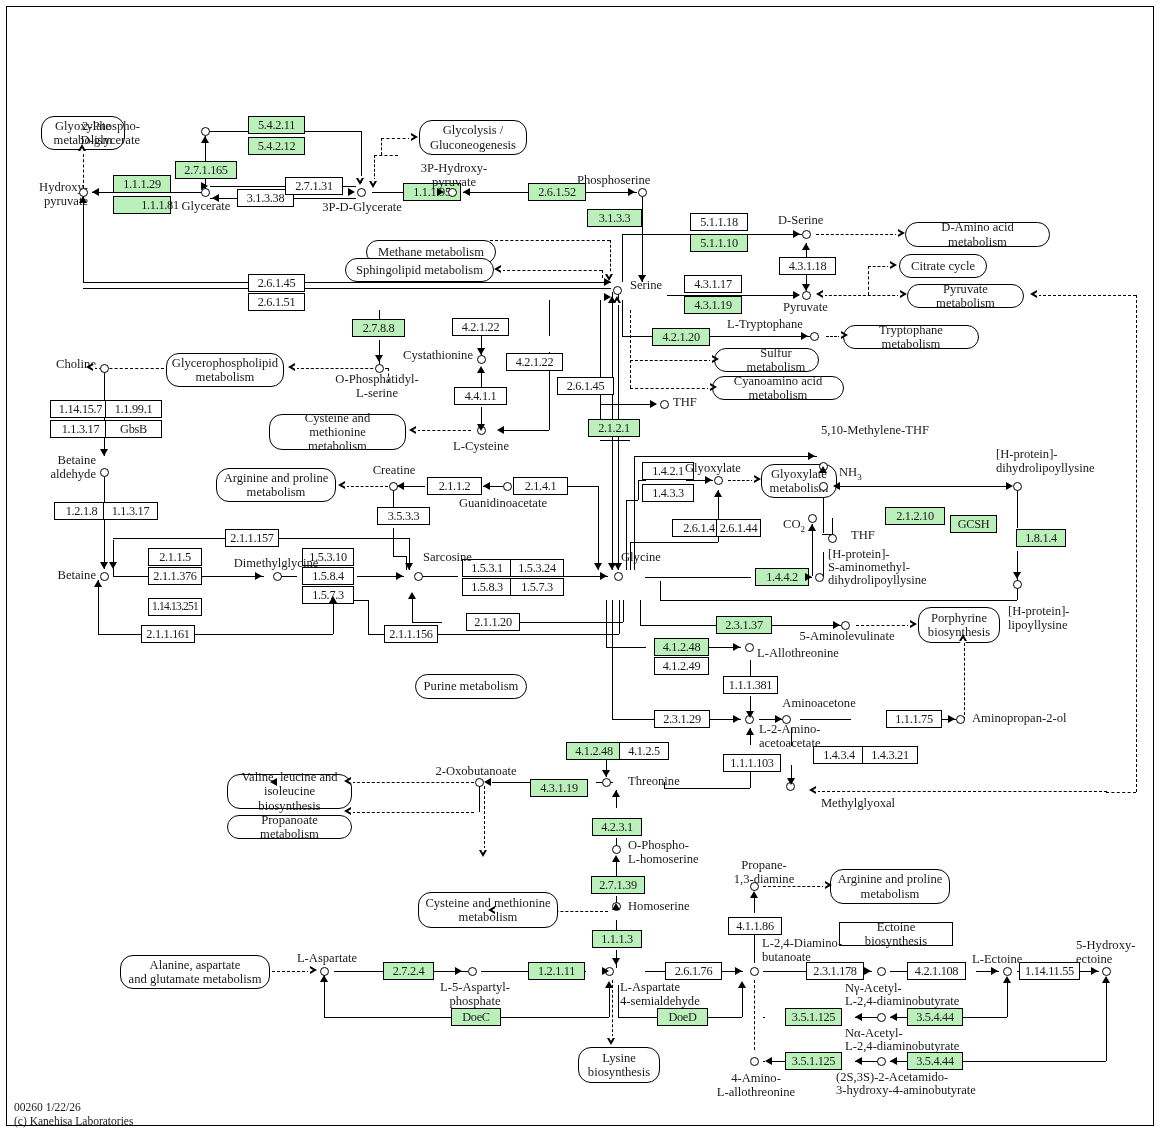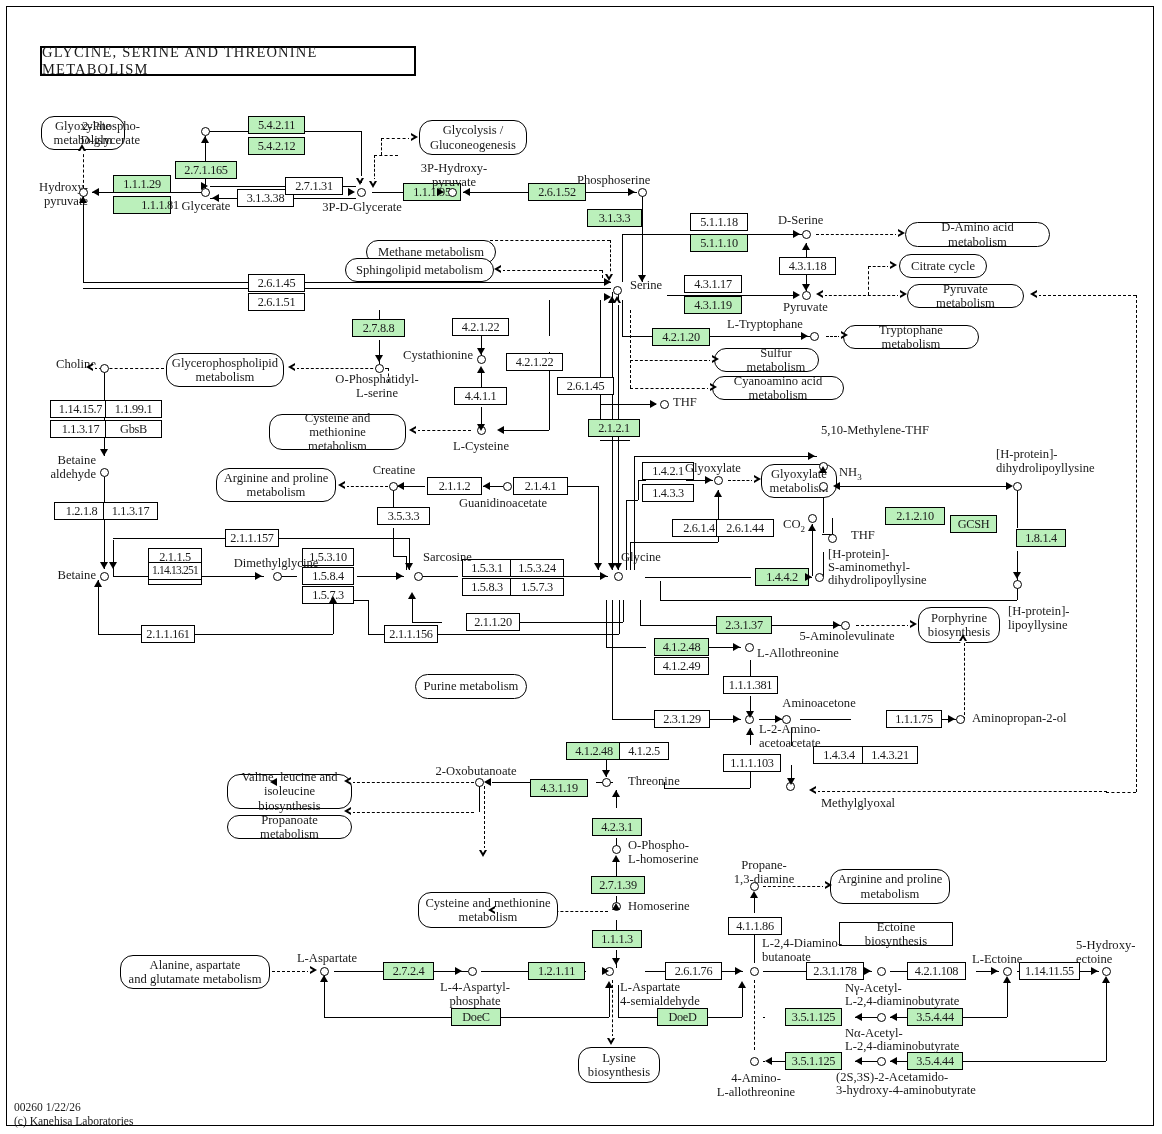--- a/index.html
+++ b/index.html
@@ -65,21 +65,20 @@
   .foot{position:absolute;left:14px;top:1100px;font-size:11.5px;line-height:1.25;z-index:30;
     font-family:"Liberation Serif",serif;}
   .sub{font-size:9px;vertical-align:sub;}
 </style>
 </head>
 <body>
 
 <div id="canvas">
   <div id="border"></div>
 
-  <div class="title-box">GLYCINE, SERINE AND THREONINE METABOLISM</div>
 
   <div class="v d" style="left:83px;top:149px;height:39px;"></div>
   <div class="ah up" style="left:78.4px;top:144px;"></div>
 
   <div class="v" style="left:83px;top:196px;height:86px;"></div>
   <div class="ar up" style="left:78.8px;top:196px;"></div>
   <div class="h" style="left:83px;top:282px;width:528px;"></div>
 
   <div class="h" style="left:92px;top:192px;width:118px;"></div>
   <div class="ar lt" style="left:92px;top:187.8px;"></div>
@@ -626,21 +625,21 @@
     </div>
   <div class="ec" style="left:642px;top:462px;width:52px;height:18px;">
       <span>1.4.2.1</span>
     </div>
   <div class="ec" style="left:642px;top:484px;width:52px;height:18px;">
       <span>1.4.3.3</span>
     </div>
   <div class="ec" style="left:672px;top:519px;width:54px;height:18px;">
       <span>2.6.1.4</span>
     </div>
-  <div class="ec" style="left:716px;top:519px;width:58px;height:18px;font-family:Liberation Serif, serif;">
+  <div class="ec" style="left:716px;top:519px;width:45px;height:18px;font-family:Liberation Serif, serif;">
       <span>2.6.1.44</span>
     </div>
   <div class="ec g" style="left:885px;top:507px;width:60px;height:18px;">
       <span>2.1.2.10</span>
     </div>
   <div class="ec g" style="left:950px;top:515px;width:47px;height:18px;">
       <span>GCSH</span>
     </div>
   <div class="ec g" style="left:1016px;top:529px;width:50px;height:18px;">
       <span>1.8.1.4</span>
@@ -665,21 +664,21 @@
     </div>
   <div class="ec" style="left:302px;top:567px;width:52px;height:18px;">
       <span>1.5.8.4</span>
     </div>
   <div class="ec" style="left:462px;top:578px;width:50px;height:18px;">
       <span>1.5.8.3</span>
     </div>
   <div class="ec" style="left:510px;top:578px;width:54px;height:18px;">
       <span>1.5.7.3</span>
     </div>
-  <div class="ec" style="left:148px;top:562px;width:54px;height:18px;">
+  <div class="ec" style="left:148px;top:598px;width:54px;height:18px;">
       <span style="font-size:11.5px;letter-spacing:-0.8px;">1.14.13.251</span>
     </div>
   <div class="ec" style="left:302px;top:586px;width:52px;height:18px;">
       <span>1.5.7.3</span>
     </div>
   <div class="ec g" style="left:755px;top:568px;width:54px;height:18px;">
       <span>1.4.4.2</span>
     </div>
   <div class="ec" style="left:141px;top:625px;width:54px;height:18px;">
       <span>2.1.1.161</span>
@@ -876,21 +875,21 @@
   <div class="lbl" style="left:628px;top:775px;">Threonine</div>
   <div class="lbl c" style="left:798px;top:797px;width:120px;">Methylglyoxal</div>
   <div class="lbl" style="left:628px;top:839px;white-space:pre-line;">O-Phospho-
 L-homoserine</div>
   <div class="lbl c" style="left:722px;top:859px;width:84px;white-space:pre-line;">Propane-
 1,3-diamine</div>
   <div class="lbl" style="left:628px;top:900px;">Homoserine</div>
   <div class="lbl" style="left:762px;top:937px;white-space:pre-line;">L-2,4-Diamino-
 butanoate</div>
   <div class="lbl c" style="left:287px;top:952px;width:80px;">L-Aspartate</div>
-  <div class="lbl c" style="left:428px;top:981px;width:94px;white-space:pre-line;">L-4-Aspartyl-
+  <div class="lbl c" style="left:428px;top:981px;width:94px;white-space:pre-line;">L-5-Aspartyl-
 phosphate</div>
   <div class="lbl" style="left:620px;top:981px;white-space:pre-line;">L-Aspartate
 4-semialdehyde</div>
   <div class="lbl" style="left:845px;top:982px;white-space:pre-line;line-height:1.06;">Nγ-Acetyl-
 L-2,4-diaminobutyrate</div>
   <div class="lbl" style="left:972px;top:953px;">L-Ectoine</div>
   <div class="lbl" style="left:1076px;top:939px;white-space:pre-line;">5-Hydroxy-
 ectoine</div>
   <div class="lbl" style="left:845px;top:1027px;white-space:pre-line;line-height:1.06;">Nα-Acetyl-
 L-2,4-diaminobutyrate</div>

